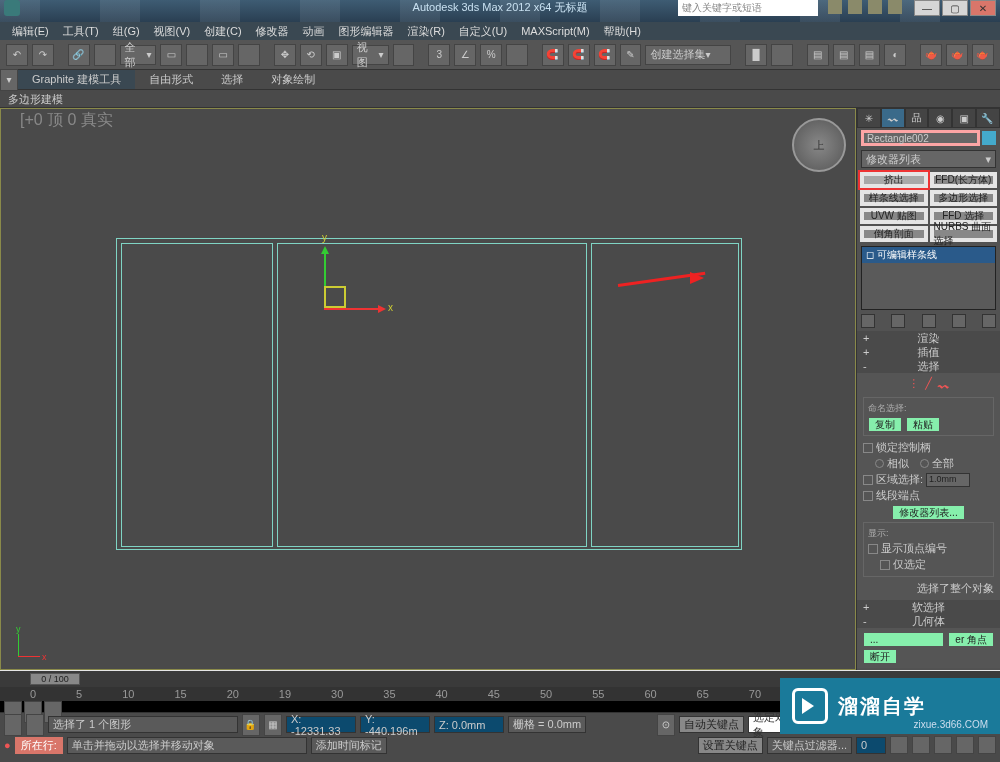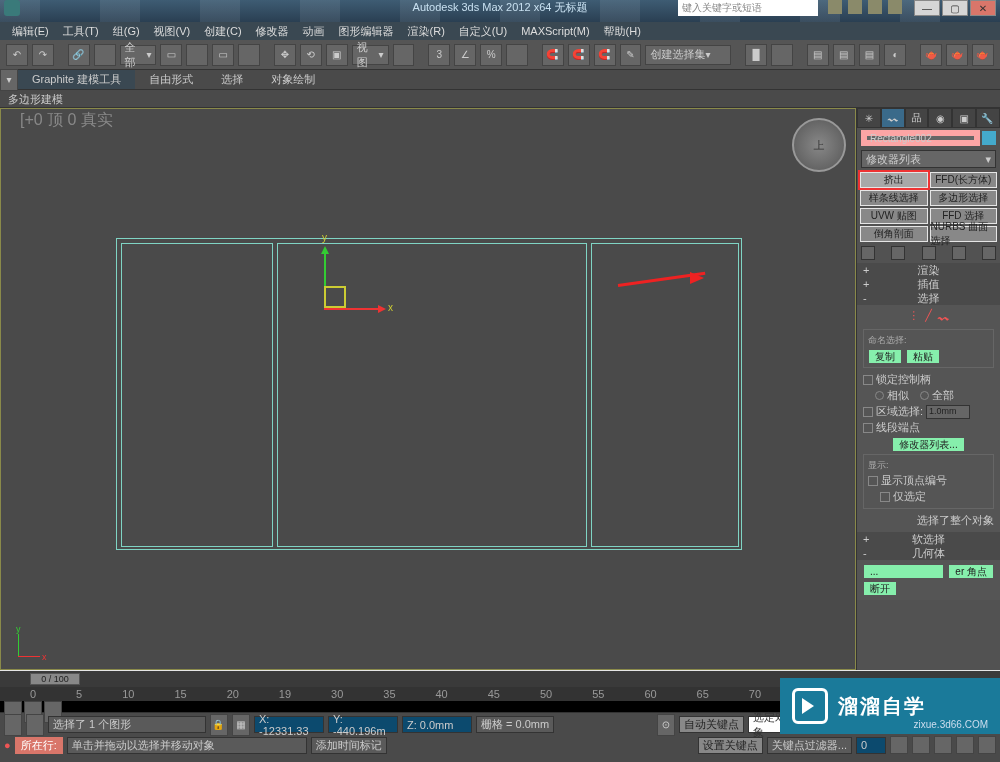--- a/index.html
+++ b/index.html
@@ -45,25 +45,25 @@
     .mini-gizmo .my{position:absolute;width:1px;height:22px;background:#3c3;top:-22px}
     .mini-gizmo .mx{position:absolute;width:22px;height:1px;background:#e33}
     .mini-gizmo .ly{position:absolute;color:#3c3;font-size:9px;top:-32px;left:-2px}
     .mini-gizmo .lx{position:absolute;color:#e33;font-size:9px;left:24px;top:-4px}
     .viewcube{position:absolute;top:10px;right:10px;width:54px;height:54px;border-radius:50%;background:radial-gradient(#888,#555);border:2px solid #999;display:flex;align-items:center;justify-content:center;color:#333;font-size:10px}
     .cmdpanel{width:144px;background:#525252;border-left:1px solid #333;display:flex;flex-direction:column;overflow:hidden}
     .cp-tabs{height:20px;display:flex;background:#444}
     .cpt{flex:1;border:1px solid #333;display:flex;align-items:center;justify-content:center;font-size:10px}
     .cpt.active{background:#3a6a8a}
     .cp-row{display:flex;align-items:center;padding:2px 4px;gap:2px}
-    .cp-name{flex:1;height:16px;background:#666;border:6px solid #fca5a5;padding:0 3px;font-size:10px;display:flex;align-items:center}
+    .cp-name{flex:1;height:16px;background:#666;border:3px solid #fca5a5;padding:0 3px;font-size:10px;display:flex;align-items:center}
     .cp-color{width:14px;height:14px;background:#4ac}
     .cp-drop{height:18px;background:#666;border:1px solid #333;margin:2px 4px;padding:0 4px;display:flex;align-items:center;justify-content:space-between;font-size:10px}
     .cp-btns{display:flex;flex-wrap:wrap;padding:2px 3px;gap:2px}
-    .cpb{height:16px;background:#888;border:1px solid #e5e5e5;font-size:10px;display:flex;align-items:center;justify-content:center;color:#222}
+    .cpb{height:16px;background:#888;border:4px solid #e5e5e5;font-size:10px;display:flex;align-items:center;justify-content:center;color:#222}
     .cpb.w1{flex:0 0 calc(50% - 1px)}
     .cpb.hl{background:#a8a8a8;outline:2px solid #e33}
     .cp-list{margin:2px 4px;height:64px;background:#5a5a5a;border:1px solid #222}
     .cp-list-item{background:#2a5a8a;color:#fff;padding:1px 4px;font-size:10px}
     .cp-tools{display:flex;justify-content:space-between;padding:2px 4px}
     .cp-tools span{width:14px;height:14px;background:#666;border:1px solid #333}
     .cp-rollout{background:#555;margin-top:1px}
     .ro-head{height:14px;background:#4a4a4a;display:flex;align-items:center;padding:0 6px;font-size:10px;position:relative}
     .ro-body{padding:4px 6px;font-size:10px}
     .ro-fieldset{border:1px solid #666;padding:3px 4px;margin-bottom:4px}
@@ -231,20 +231,23 @@
     <div class="cp-btns">
       <div class="cpb w1 hl">挤出</div>
       <div class="cpb w1">FFD(长方体)</div>
       <div class="cpb w1">样条线选择</div>
       <div class="cpb w1">多边形选择</div>
       <div class="cpb w1">UVW 贴图</div>
       <div class="cpb w1">FFD 选择</div>
       <div class="cpb w1">倒角剖面</div>
       <div class="cpb w1">NURBS 曲面选择</div>
     </div>
+    <div class="cp-list">
+      <div class="cp-list-item">◻ 可编辑样条线</div>
+    </div>
     <div class="cp-tools">
       <span></span>
       <span></span>
       <span></span>
       <span></span>
       <span></span>
     </div>
 
     <div class="cp-rollout">
       <div class="ro-head">
@@ -352,21 +355,21 @@
   <div class="tl-btns">
     <div class="tb small"></div>
     <div class="tb small"></div>
     <div class="tb small"></div>
   </div>
 </div>
 
 <div class="statusbar">
   <div class="tb small"></div>
   <div class="tb small"></div>
-  <div class="sb-box" style="width:158px">选择了 1 个图形</div>
+  <div class="sb-box" style="width:190px">选择了 1 个图形</div>
   <div class="tb small">🔒</div>
   <div class="tb small">▦</div>
   <div class="sb-box sb-inp">X: -12331.33</div>
   <div class="sb-box sb-inp">Y: -440.196m</div>
   <div class="sb-box sb-inp">Z: 0.0mm</div>
   <div class="sb-box">栅格 = 0.0mm</div>
   <div style="flex:1"></div>
   <div class="tb small">⊙</div>
   <div class="sb-box" style="background:#888;color:#222">自动关键点</div>
   <div class="sb-box" style="background:#fff;color:#333;width:50px">选定对象</div>

